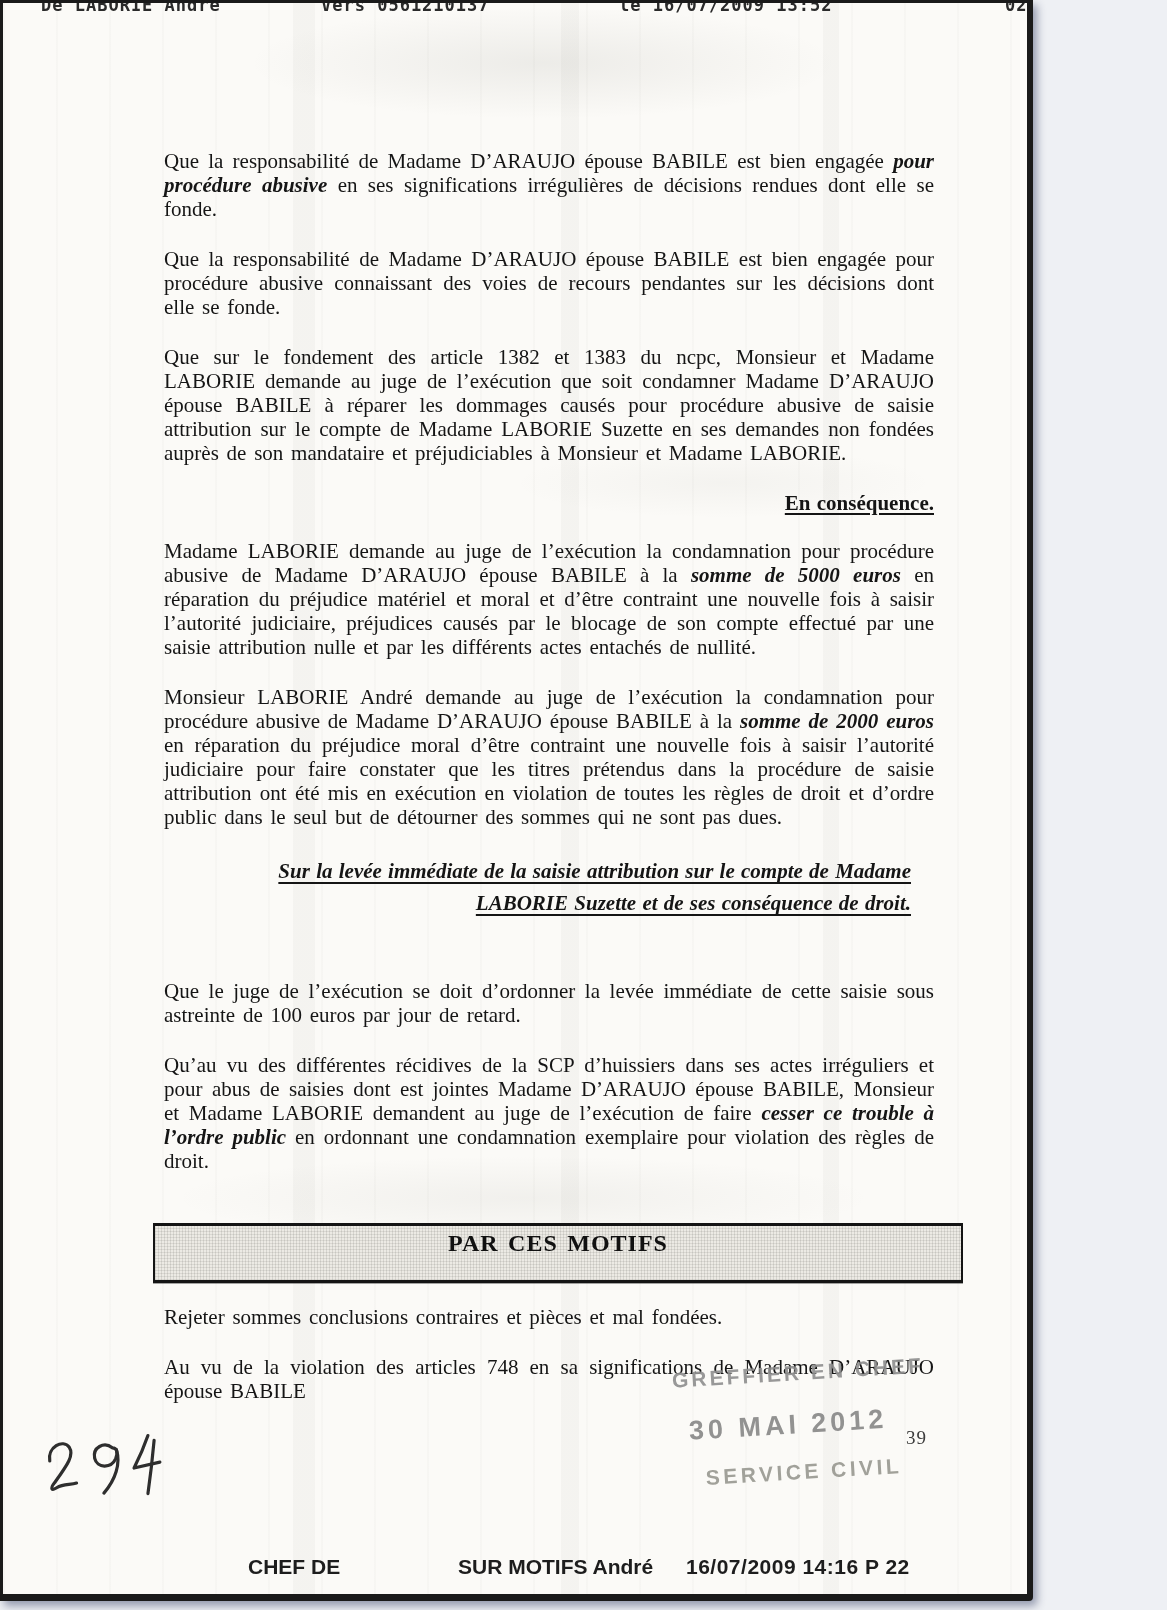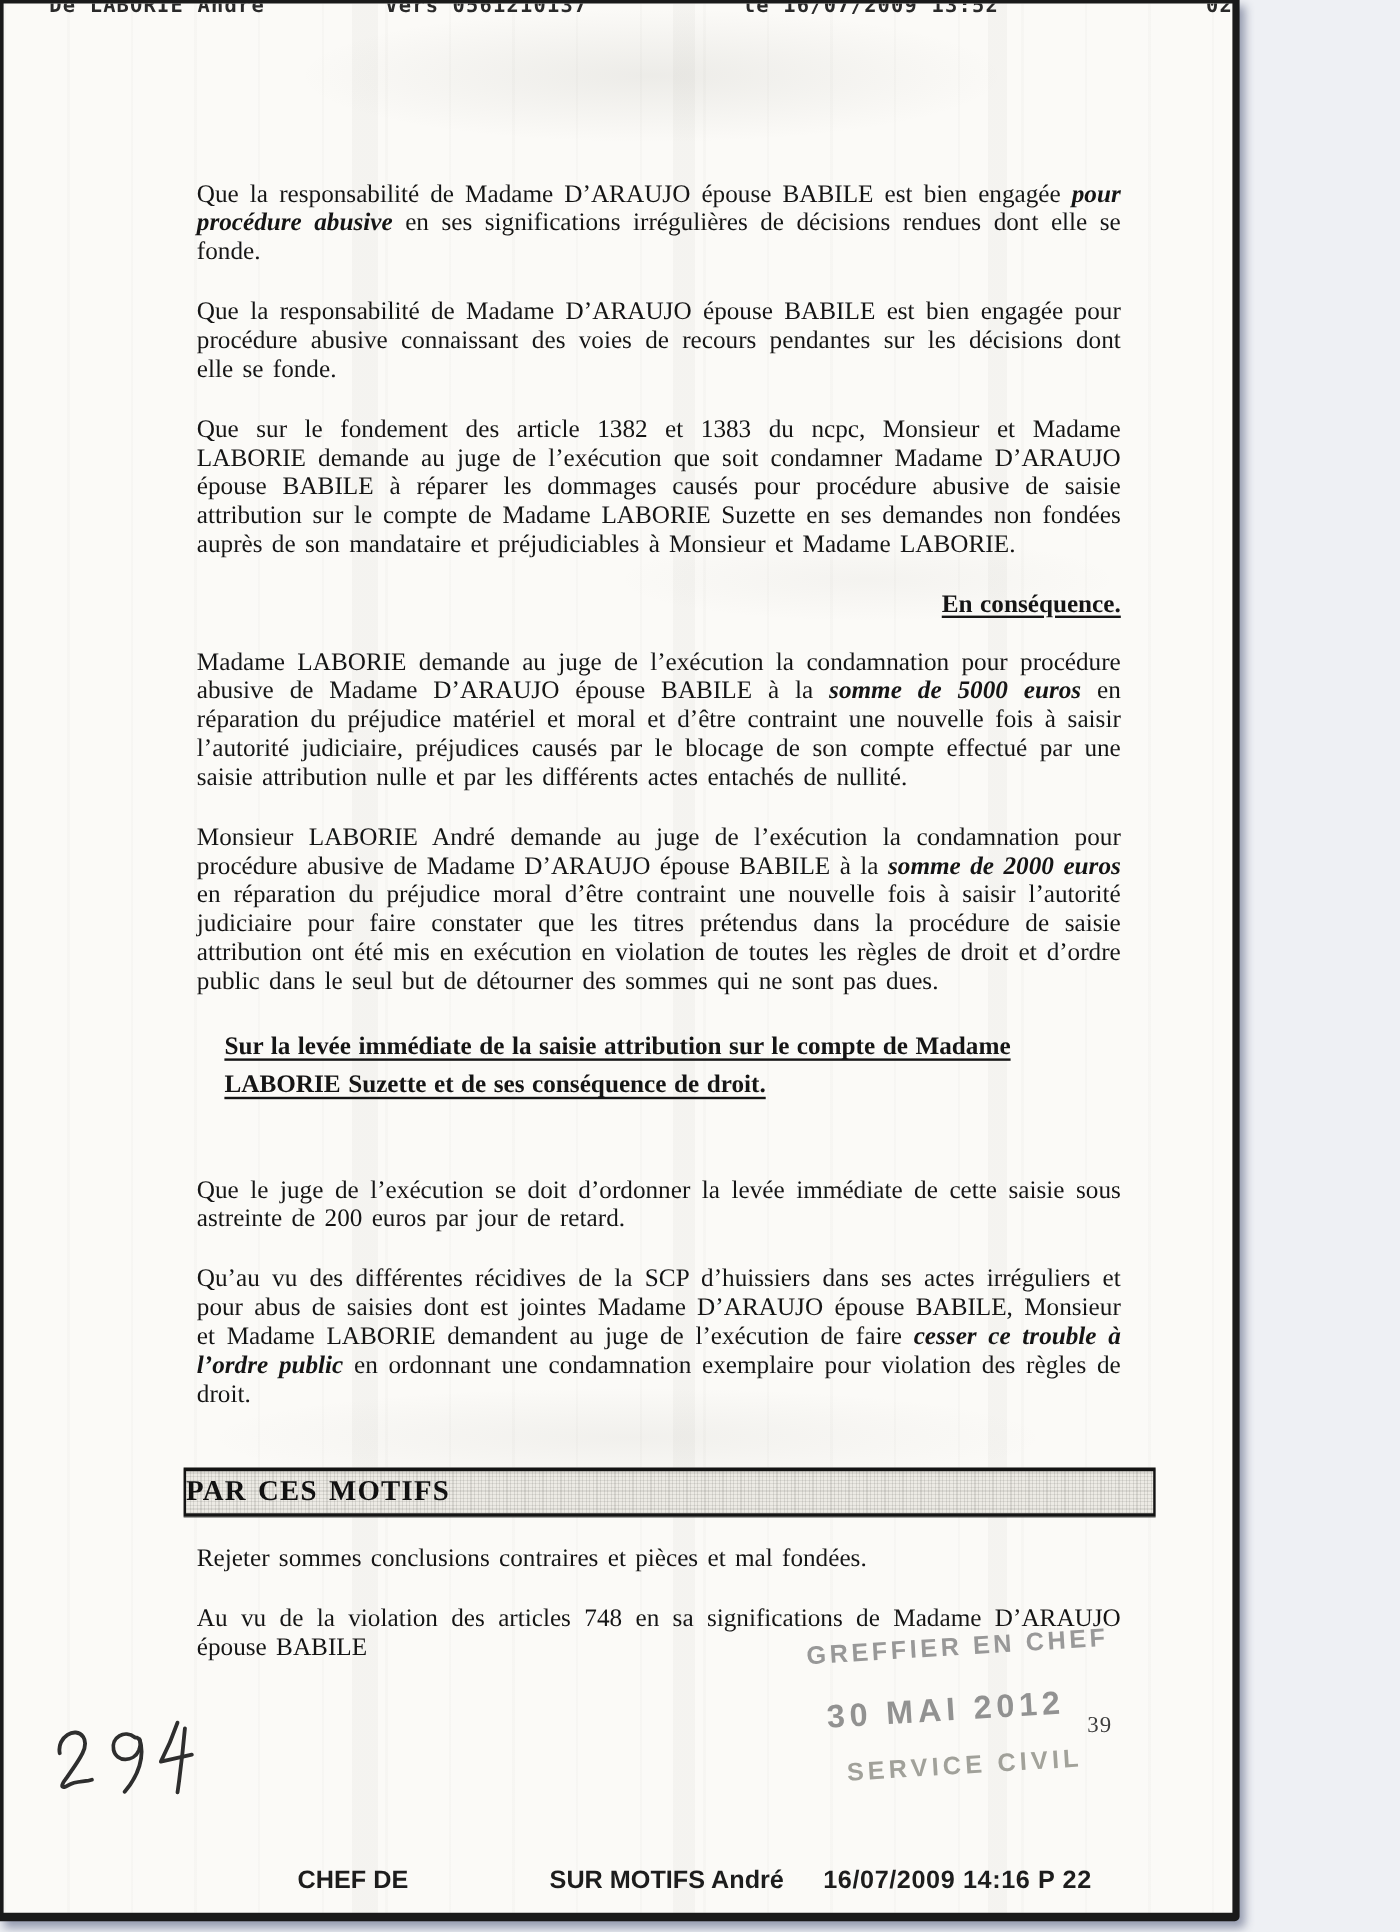--- a/index.html
+++ b/index.html
@@ -49,34 +49,35 @@
   }
   .para { margin: 0 0 26px 0; }
   .bi { font-weight: bold; font-style: italic; }
   .h-center {
     margin: 2px 0 24px 0; text-align: right;
     font-size: 21px; font-weight: bold;
     text-decoration: underline; text-decoration-thickness: 2px; text-underline-offset: 3px;
     word-spacing: 1px;
   }
   .h-section {
-    margin: 24px auto 60px auto; max-width: 724px; text-align: left;
+    margin: 24px auto 60px auto; max-width: 724px; text-align: right;
     font-size: 21px; font-weight: bold; line-height: 32px;
     text-decoration: underline; text-decoration-thickness: 2px; text-underline-offset: 4px;
     word-spacing: 1px;
+    font-style: italic;
   }
   .motifs-banner {
     margin: 50px -29px 22px -11px;
     border: solid #141414; border-width: 3px 2px 3px 2px;
     box-shadow: 0 1px 0 rgba(0,0,0,0.35);
     background-color: #eceae4;
     background-image:
       repeating-linear-gradient(90deg, rgba(60,60,55,0.12) 0 1px, transparent 1px 3px),
       repeating-linear-gradient(0deg, rgba(60,60,55,0.10) 0 1px, transparent 1px 3px);
-    text-align: left; padding: 5px 0 6px 0;
+    text-align: center; padding: 5px 0 24px 0;
   }
   .motifs-banner span {
     font-size: 24px; font-weight: bold; letter-spacing: 1px; color: #111;
     font-style: normal;
   }
 
   
   .stamp {
     position: absolute; left: 668px; top: 1358px; width: 260px;
     transform: rotate(-3.5deg);
@@ -118,21 +119,21 @@
   </div>
 
   <div class="doc-body" id="doc-body">
       <p class="para">Que la responsabilité de Madame D’ARAUJO épouse BABILE est bien engagée <span class="bi">pour procédure abusive</span> en ses significations irrégulières de décisions rendues dont elle se fonde.</p>
       <p class="para">Que la responsabilité de Madame D’ARAUJO épouse BABILE est bien engagée pour procédure abusive connaissant des voies de recours pendantes sur les décisions dont elle se fonde.</p>
       <p class="para">Que sur le fondement des article 1382 et 1383 du ncpc, Monsieur et Madame LABORIE demande au juge de l’exécution que soit condamner Madame D’ARAUJO épouse BABILE à réparer les dommages causés pour procédure abusive de saisie attribution sur le compte de Madame LABORIE Suzette en ses demandes non fondées auprès de son mandataire et préjudiciables à Monsieur et Madame LABORIE.</p>
       <div class="h-center">En conséquence.</div>
       <p class="para">Madame LABORIE demande au juge de l’exécution la condamnation pour procédure abusive de Madame D’ARAUJO épouse BABILE à la <span class="bi">somme de 5000 euros</span> en réparation du préjudice matériel et moral et d’être contraint une nouvelle fois à saisir l’autorité judiciaire, préjudices causés par le blocage de son compte effectué par une saisie attribution nulle et par les différents actes entachés de nullité.</p>
       <p class="para">Monsieur LABORIE André demande au juge de l’exécution la condamnation pour procédure abusive de Madame D’ARAUJO épouse BABILE à la <span class="bi">somme de 2000 euros</span> en réparation du préjudice moral d’être contraint une nouvelle fois à saisir l’autorité judiciaire pour faire constater que les titres prétendus dans la procédure de saisie attribution ont été mis en exécution en violation de toutes les règles de droit et d’ordre public dans le seul but de détourner des sommes qui ne sont pas dues.</p>
       <div class="h-section">Sur la levée immédiate de la saisie attribution sur le compte de Madame LABORIE Suzette et de ses conséquence de droit.</div>
-      <p class="para">Que le juge de l’exécution se doit d’ordonner la levée immédiate de cette saisie sous astreinte de 200 euros par jour de retard.</p>
+      <p class="para">Que le juge de l’exécution se doit d’ordonner la levée immédiate de cette saisie sous astreinte de 100 euros par jour de retard.</p>
       <p class="para">Qu’au vu des différentes récidives de la SCP d’huissiers dans ses actes irréguliers et pour abus de saisies dont est jointes Madame D’ARAUJO épouse BABILE, Monsieur et Madame LABORIE demandent au juge de l’exécution de faire <span class="bi">cesser ce trouble à l’ordre public</span> en ordonnant une condamnation exemplaire pour violation des règles de droit.</p>
       <div class="motifs-banner"><span>PAR CES MOTIFS</span></div>
       <p class="para">Rejeter sommes conclusions contraires et pièces et mal fondées.</p>
       <p class="para">Au vu de la violation des articles 748  en sa significations de Madame D’ARAUJO épouse BABILE</p>
     </div>
 
   <div class="stamp">
     <div class="s1">GREFFIER EN CHEF</div>
     <div class="s2">30 MAI 2012</div>
     <div class="s3">SERVICE CIVIL</div>

